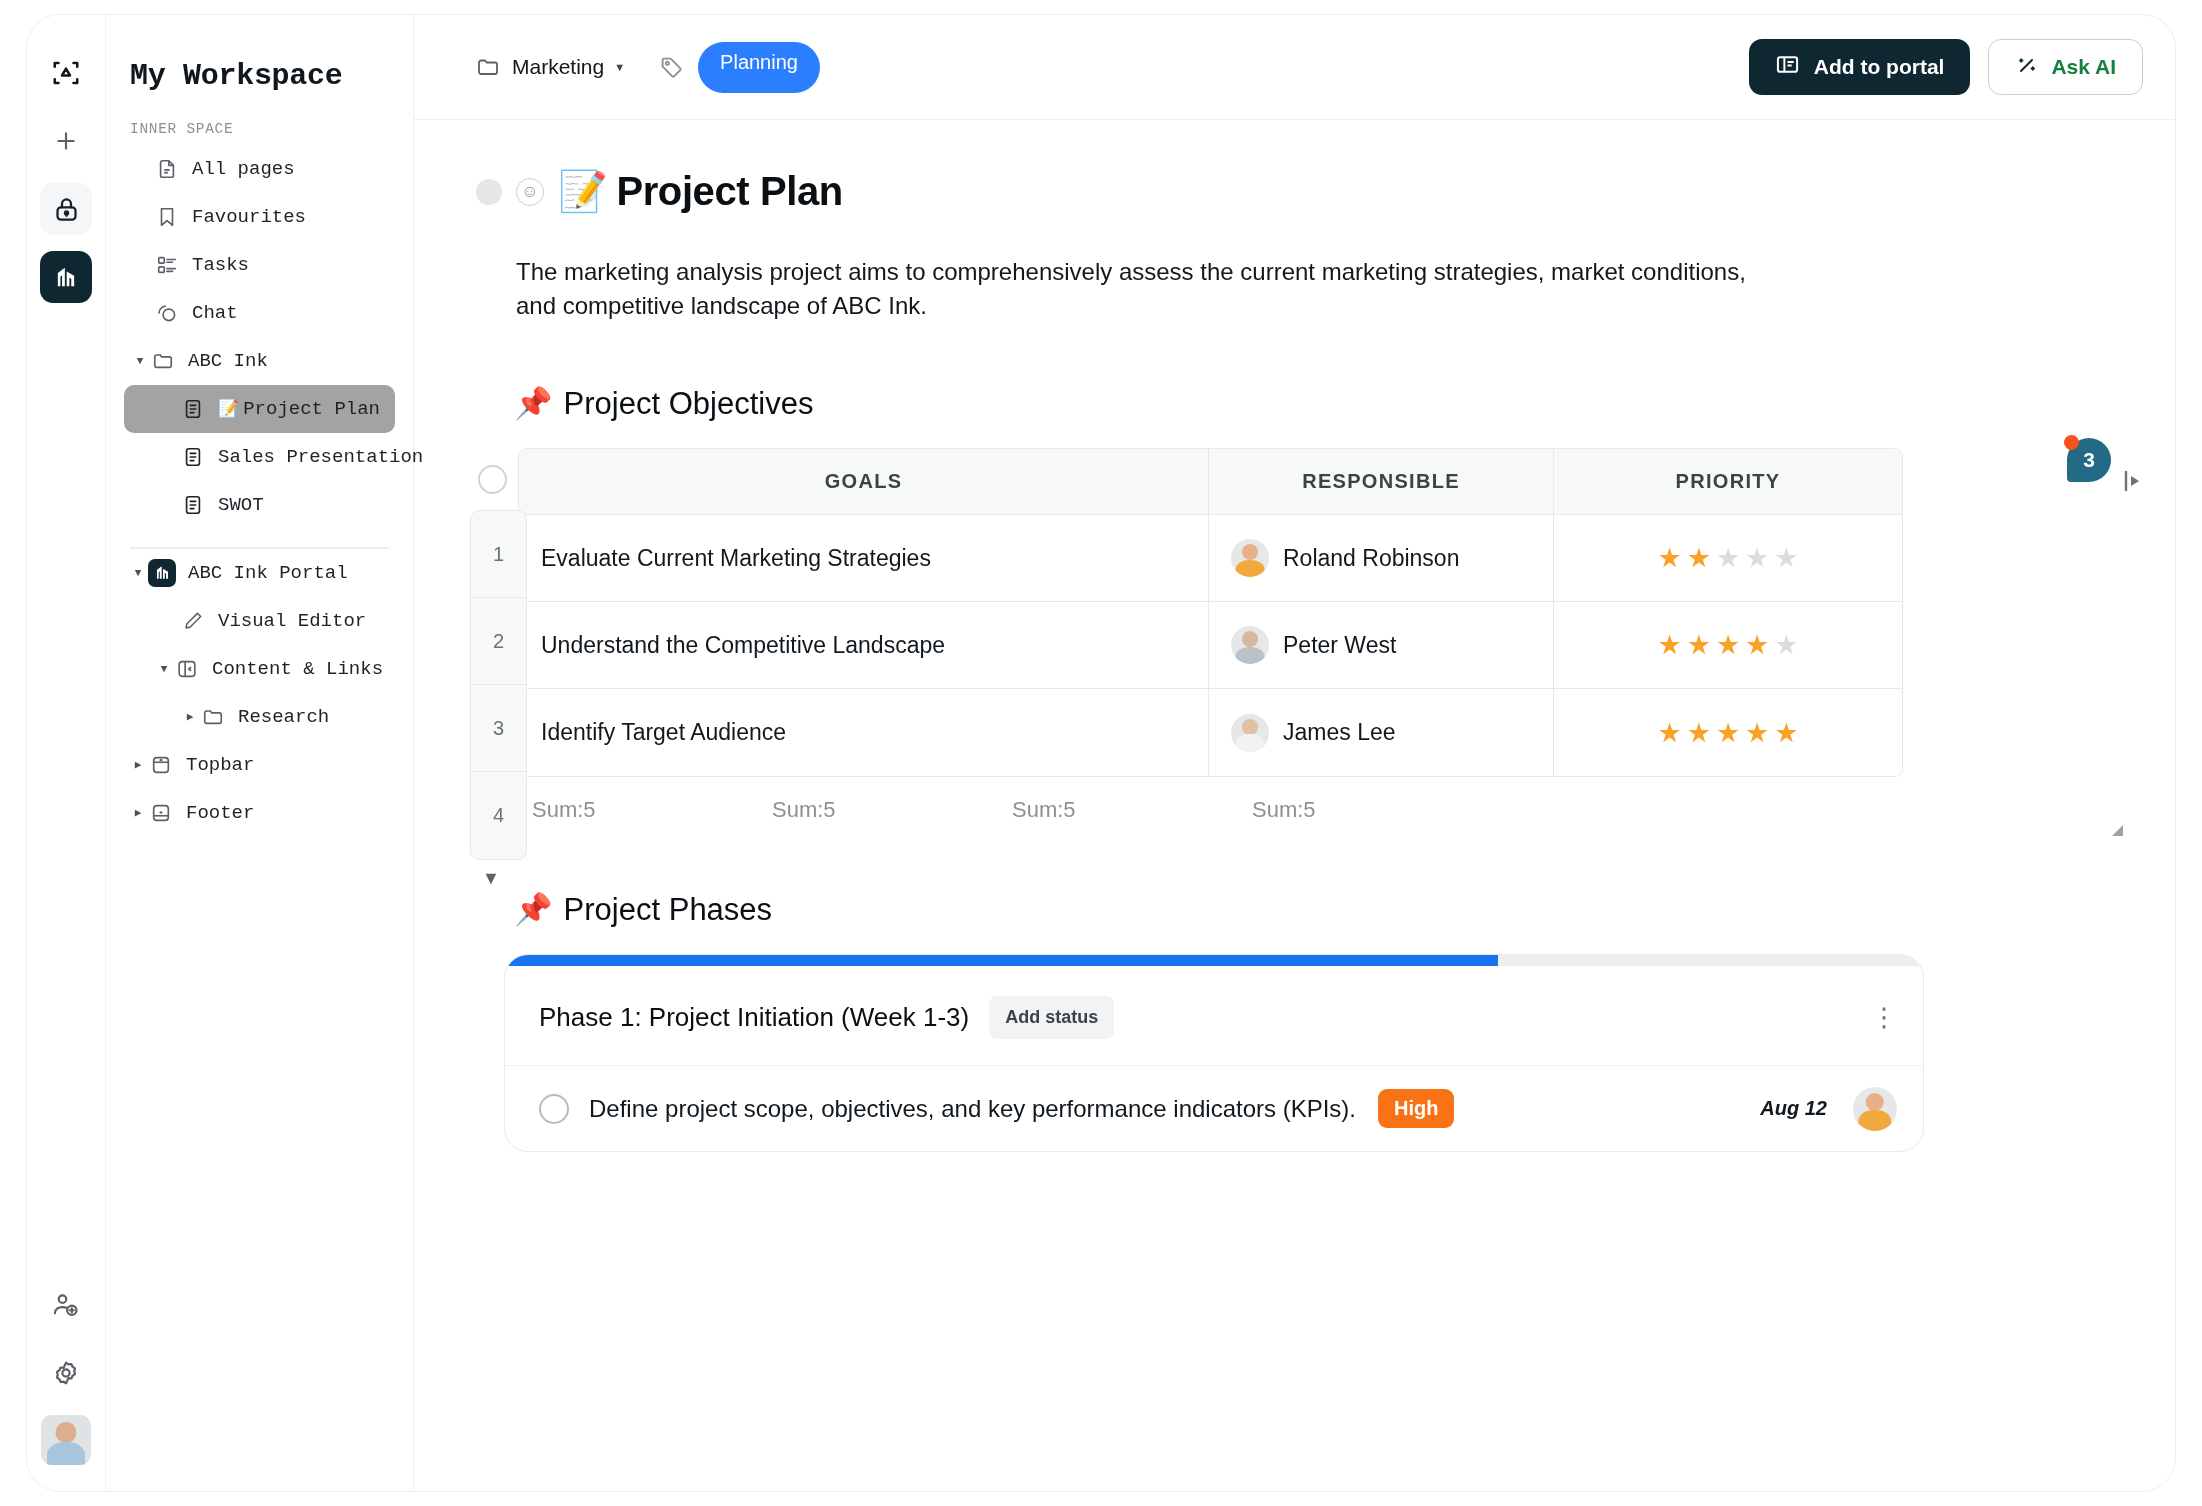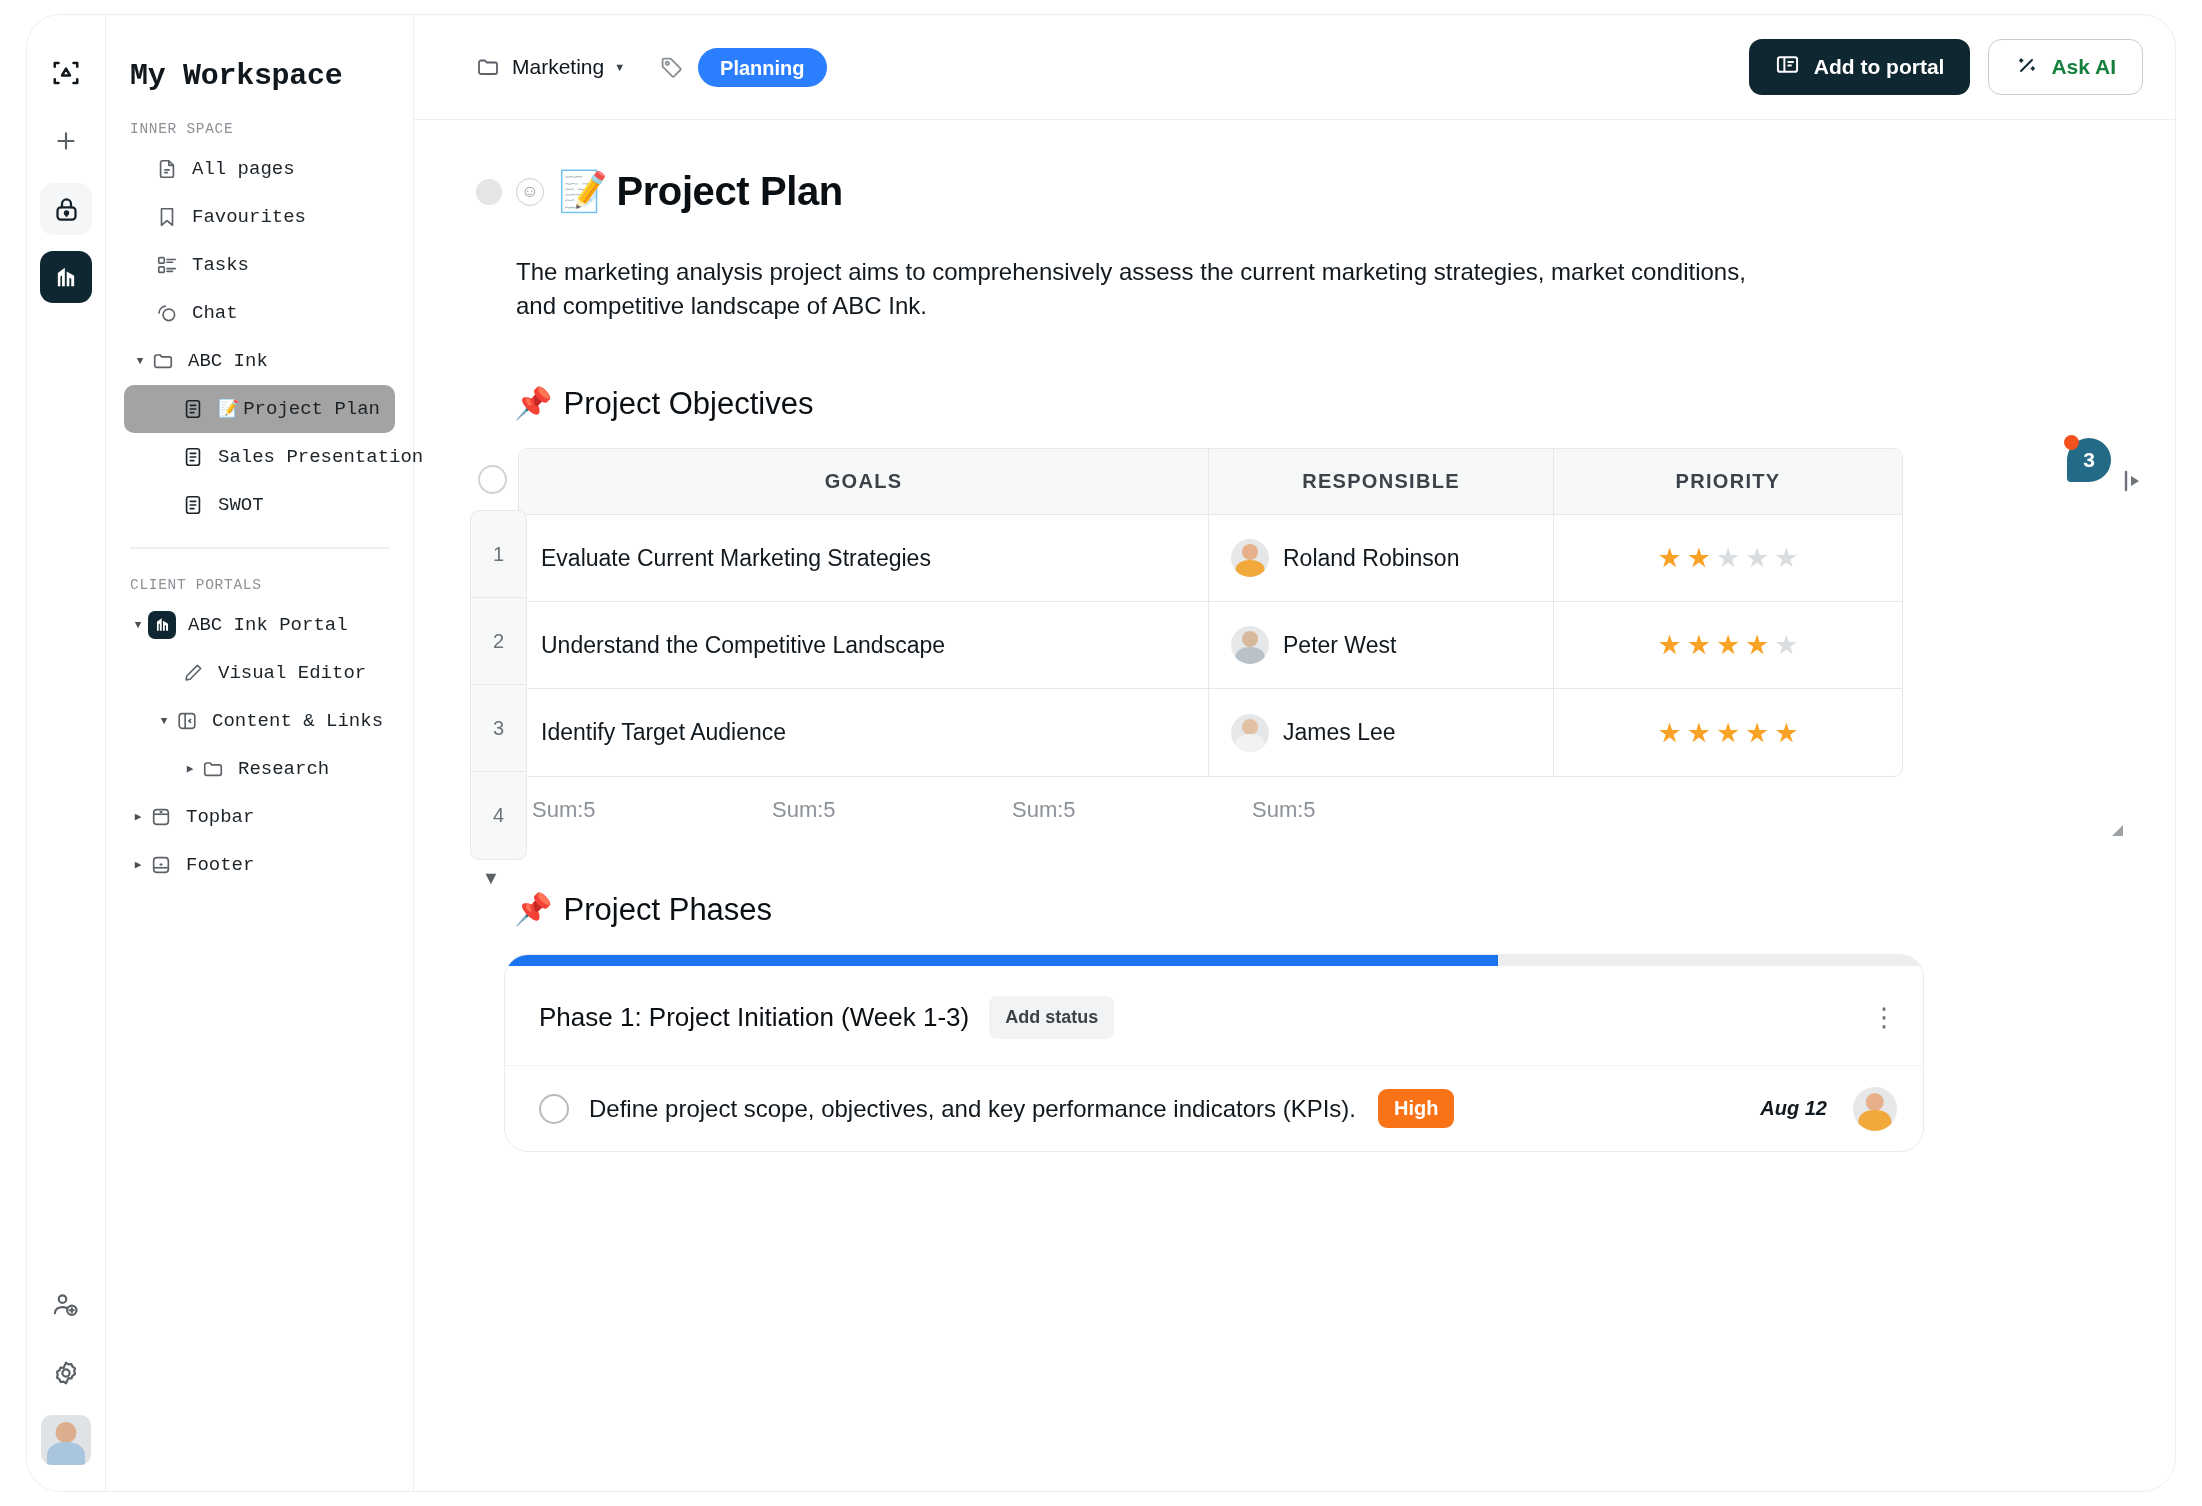--- a/index.html
+++ b/index.html
@@ -104,23 +104,23 @@
     display: flex; align-items: center;
     padding: 0 32px 0 62px;
   }
   .crumb { display: flex; align-items: center; font-size: 21px; color: #10171d; }
   .crumb-icon { color: #5b6167; display:inline-flex; margin-right: 12px; }
   .crumb-caret { margin-left: 10px; color: #3d444a; font-size: 11px; }
   .tag-icon { margin-left: 34px; color: #8b9197; display:inline-flex; }
   .pill-tag {
     margin-left: 14px;
     background: #2b7fff; color: #fff;
-    font-size: 20px; font-weight: 700;
+    font-size: 20px; font-weight: 400;
     border-radius: 999px;
-    padding: 9px 22px 7px 22px;
+    padding: 9px 22px 19px 22px;
   }
   .topbar-right { margin-left: auto; display: flex; align-items: center; gap: 18px; }
   .btn-dark {
     background: #0f2730; color: #ffffff;
     font-size: 21px; font-weight: 700;
     border-radius: 13px;
     height: 56px; padding: 12px 26px;
     display: flex; align-items: center; gap: 14px;
     border: none;
   }
@@ -445,21 +445,20 @@
           <svg width="22" height="22" viewBox="0 0 24 24" fill="none" stroke="#1c2329" stroke-width="1.8" stroke-linecap="round" stroke-linejoin="round">
               <rect x="5" y="3" width="14" height="18" rx="2.5"></rect>
               <path d="M9 8h6M9 12h6M9 16h4"></path>
             </svg>
         </span>
         <span class="nav-label">SWOT</span>
       </div>
     </div>
 
     <div class="divider"></div>
-    <div class="sec-label">CLIENT PORTALS</div>
 
     <div>
       <div class="nav-item" style="padding-left:4px">
         <span class="caret">▼</span>
         <span class="portal-logo">
           <svg width="19" height="19" viewBox="0 0 24 24" fill="#ffffff">
               <path d="M5 20V8.5L11 4v16H8.6v-9.2L7.2 11.6V20z"></path>
               <path d="M12.6 20V7.2L19 11v9h-2.5v-6.4l-1.6-.9V20z"></path>
             </svg>
         </span>

